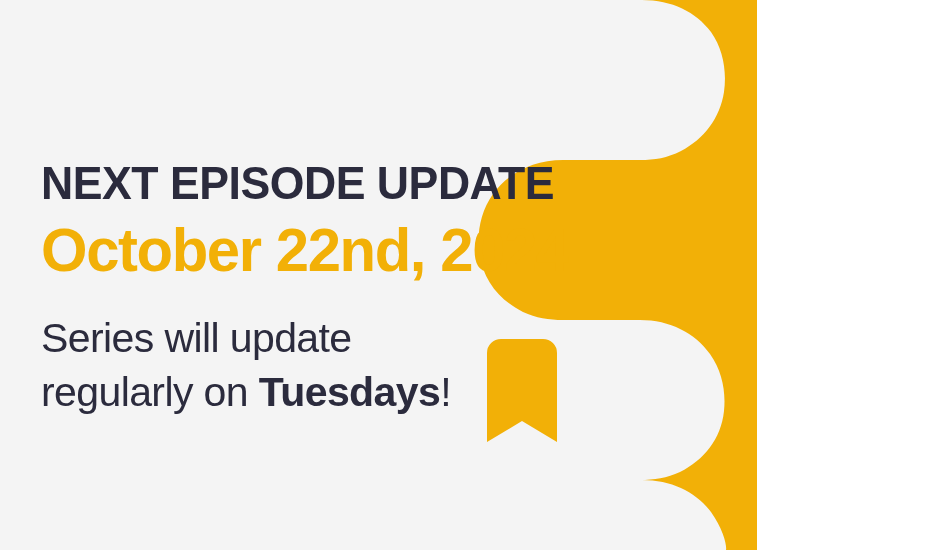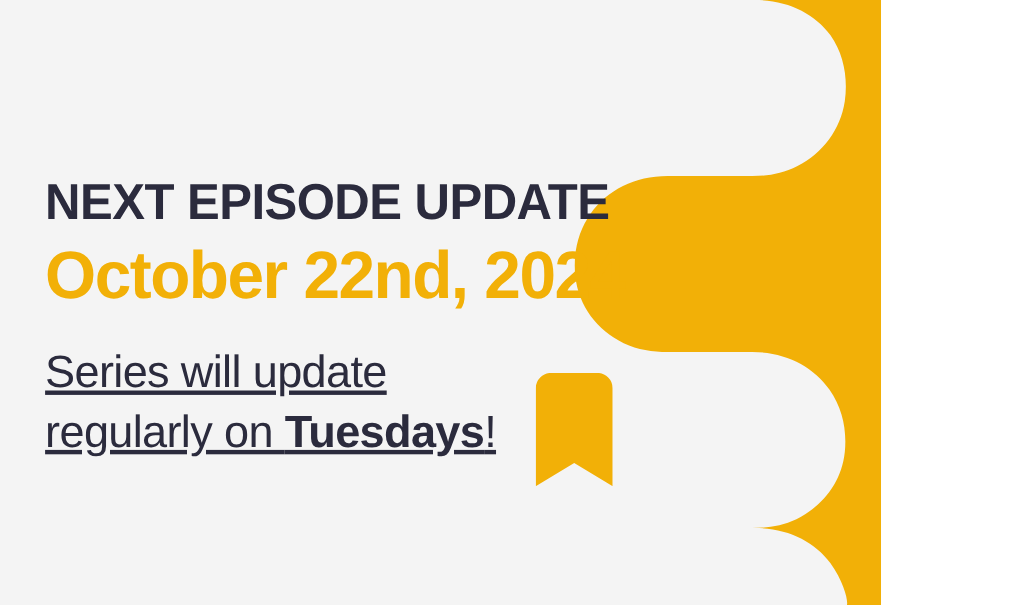--- a/index.html
+++ b/index.html
@@ -12,21 +12,20 @@
     overflow: hidden;
     font-family: "Liberation Sans", sans-serif;
   }
 
   .banner {
     position: relative;
     width: 757px;
     height: 550px;
     background: #f4f4f4;
     overflow: hidden;
-    padding-left: 44px;
   }
 
   
   .wave-decor {
     position: absolute;
     top: 0;
     right: 0;
     width: 320px;
     height: 550px;
     display: block;
@@ -65,21 +64,20 @@
   }
 
   .subtitle {
     font-size: 41px;
     font-weight: 400;
     color: #2b2b3d;
     line-height: 1.32;
     letter-spacing: -0.6px;
     margin: 0;
     max-width: 420px;
-    text-decoration: underline;
   }
   .subtitle .strong {
     font-weight: 700;
   }
 
   
   .bookmark-icon {
     position: absolute;
     left: 487px;
     top: 339px;

